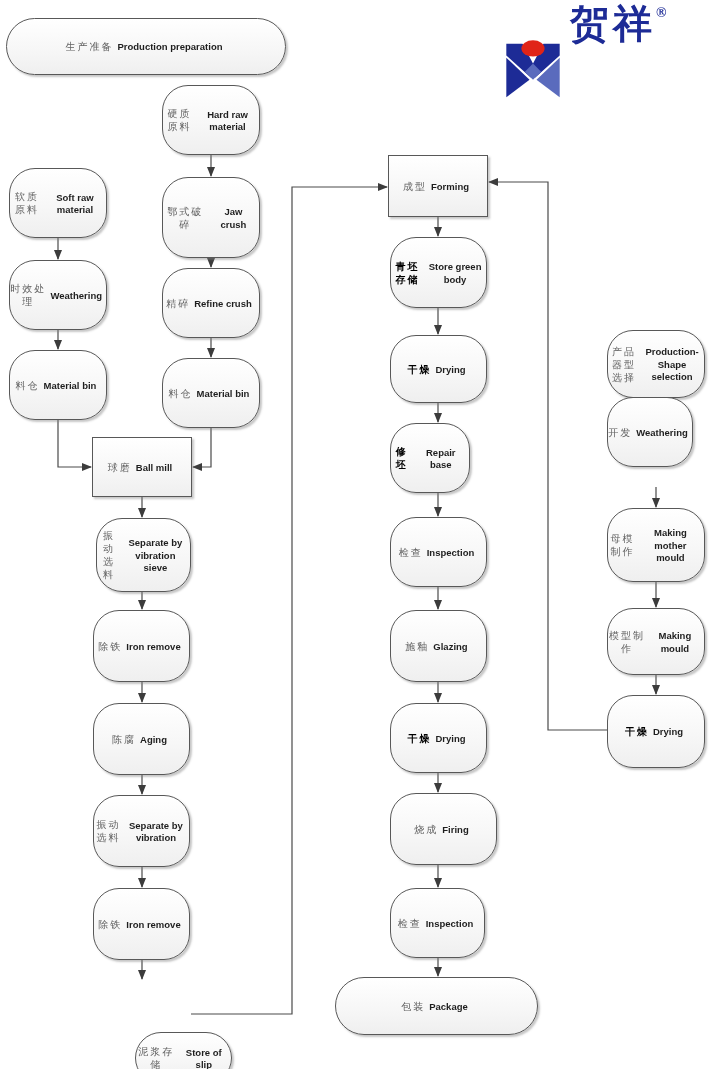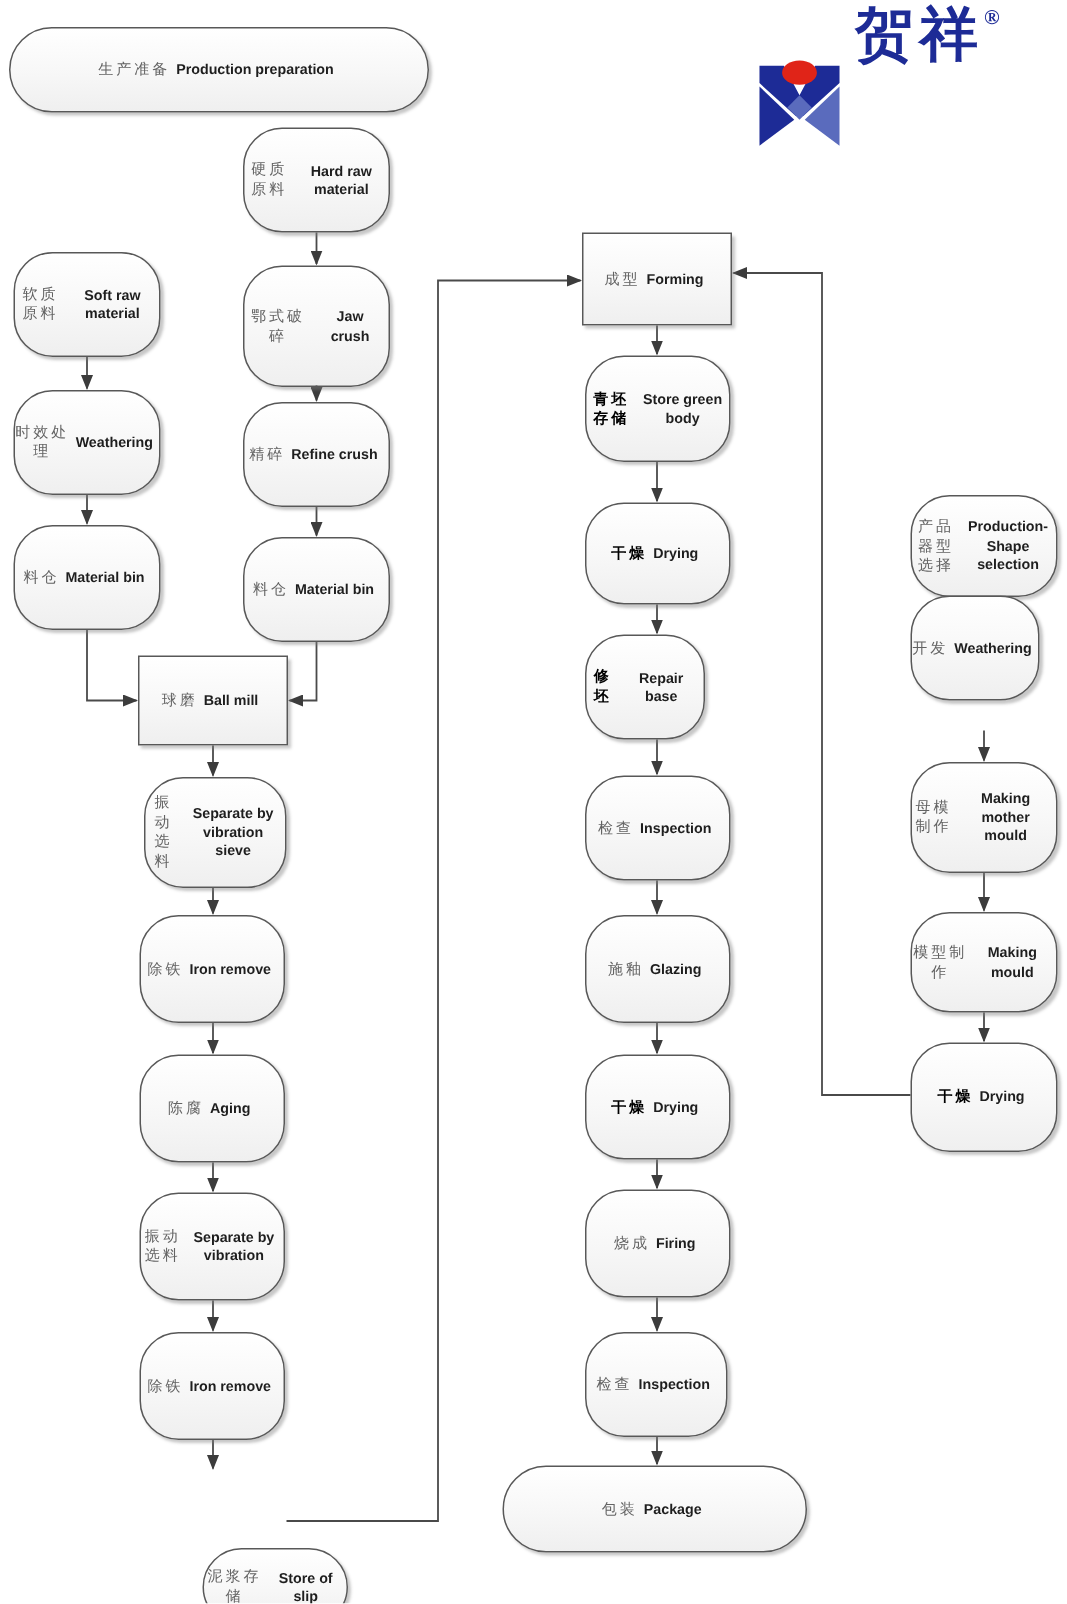--- a/index.html
+++ b/index.html
@@ -174,21 +174,21 @@
         <div class="en">Inspection</div>
       </div>
       <div class="node shape-rounded" style="left: 390px; top: 610px; width: 97px; height: 72px;">
         <div class="zh">施釉</div>
         <div class="en">Glazing</div>
       </div>
       <div class="node shape-rounded bold" style="left: 390px; top: 703px; width: 97px; height: 70px;">
         <div class="zh">干燥</div>
         <div class="en">Drying</div>
       </div>
-      <div class="node shape-rounded" style="left: 390px; top: 793px; width: 97px; height: 72px;">
+      <div class="node shape-rounded" style="left: 390px; top: 793px; width: 107px; height: 72px;">
         <div class="zh">烧成</div>
         <div class="en">Firing</div>
       </div>
       <div class="node shape-rounded" style="left: 390px; top: 888px; width: 95px; height: 70px;">
         <div class="zh">检查</div>
         <div class="en">Inspection</div>
       </div>
       <div class="node shape-stadium" style="left: 335px; top: 977px; width: 203px; height: 58px;">
         <div class="zh">包装</div>
         <div class="en">Package</div>

